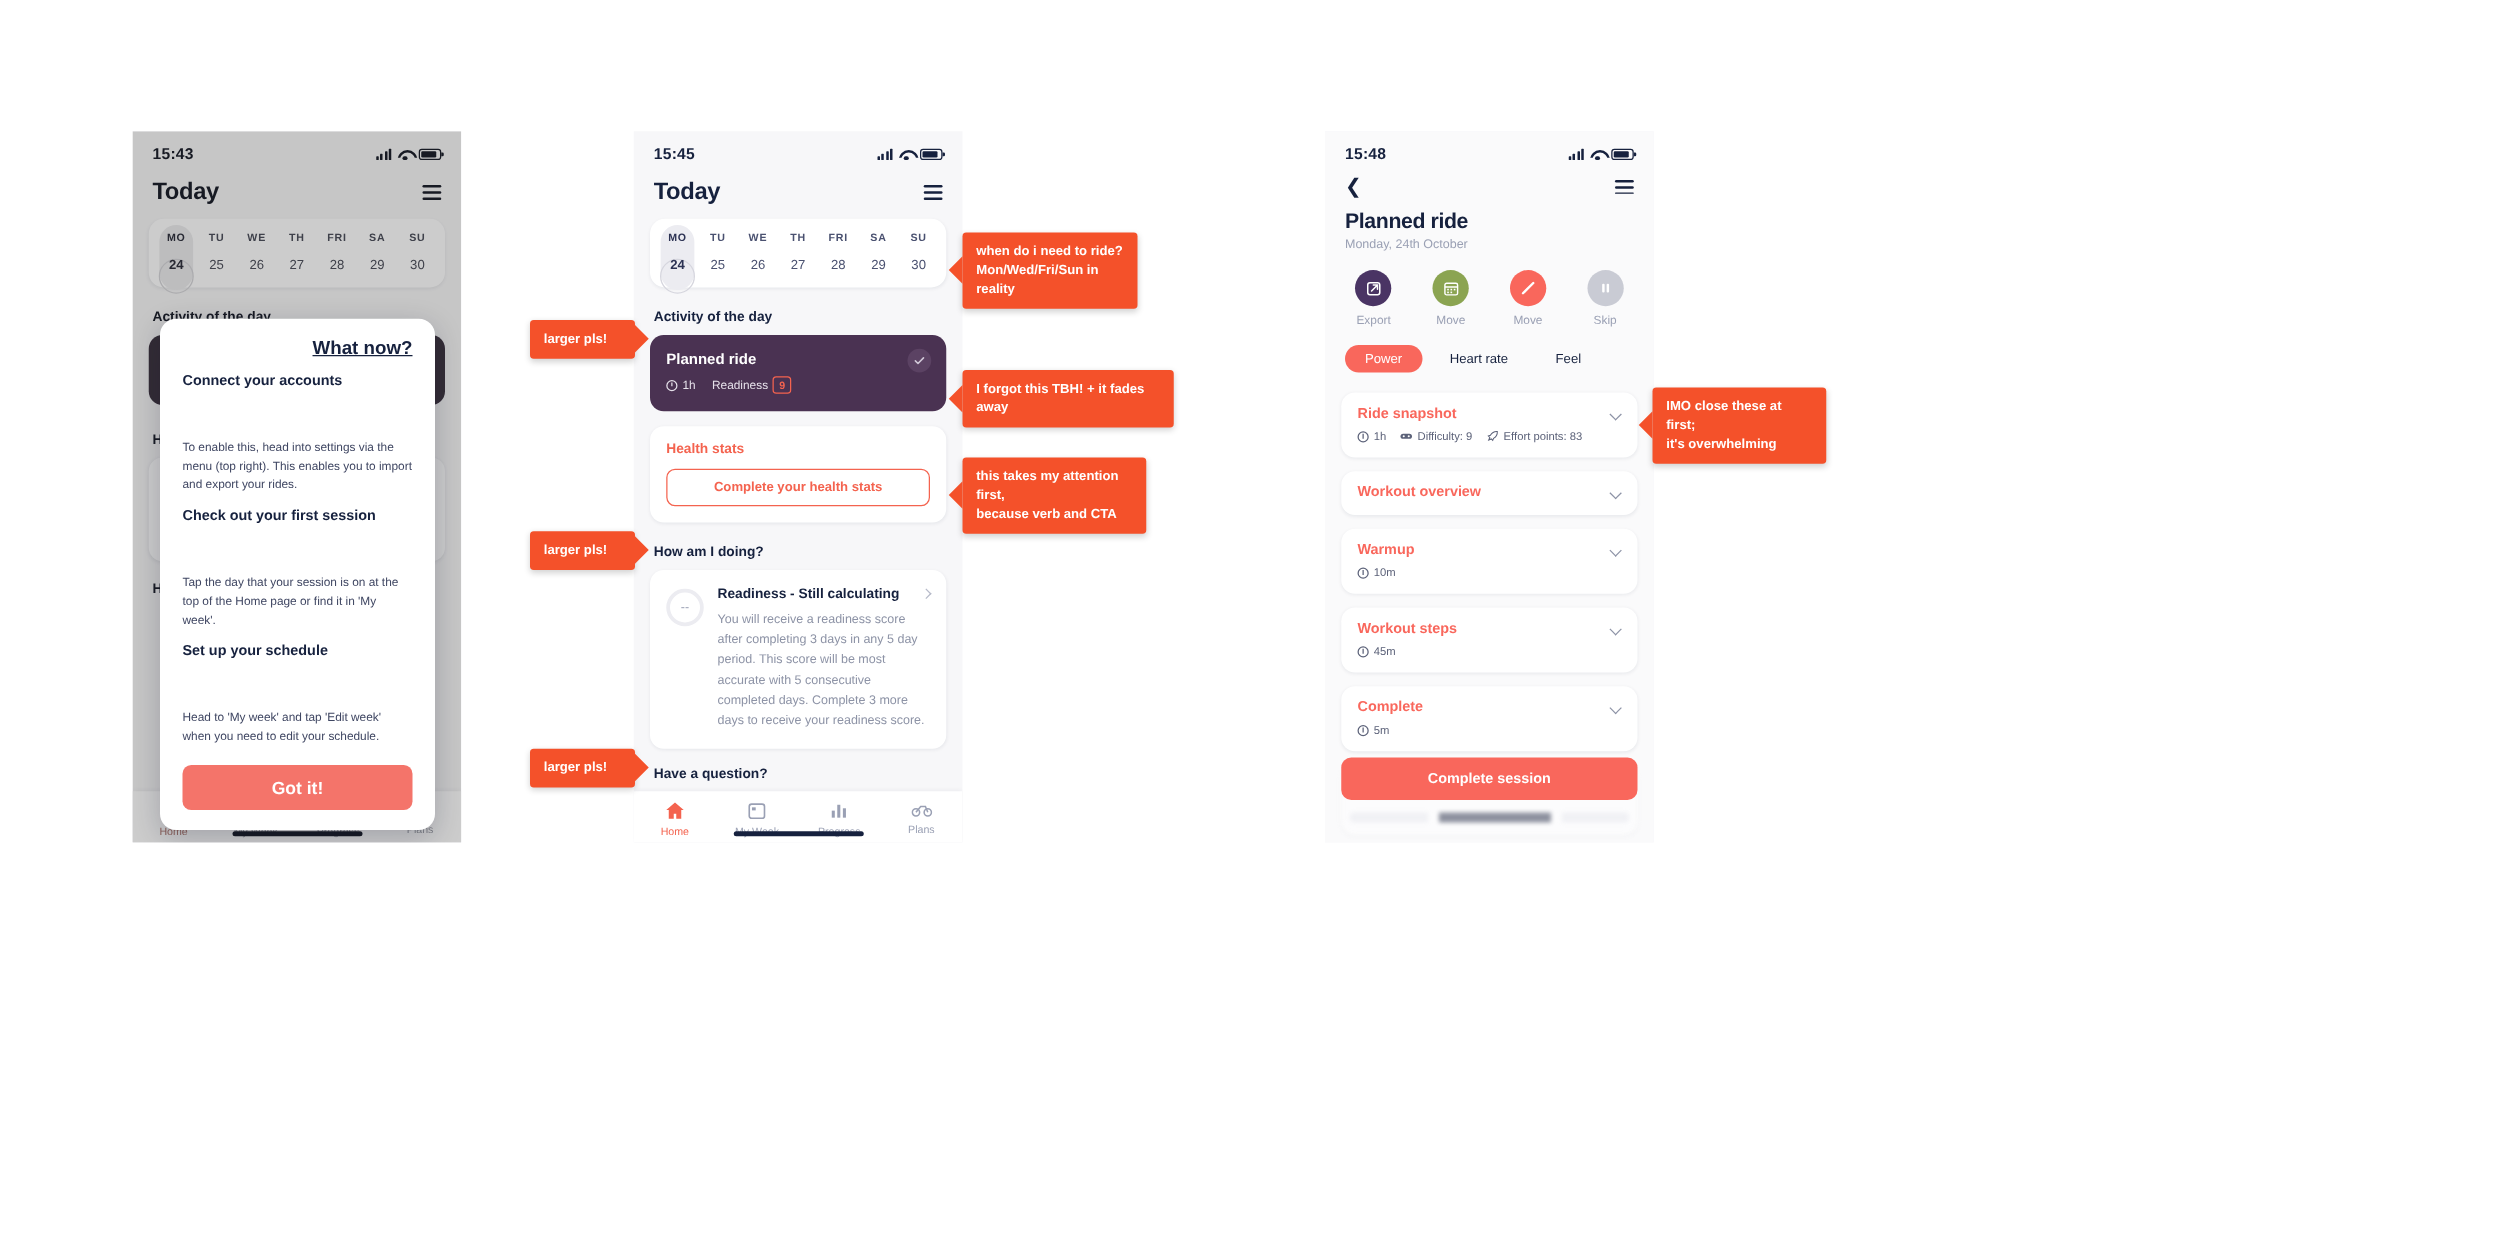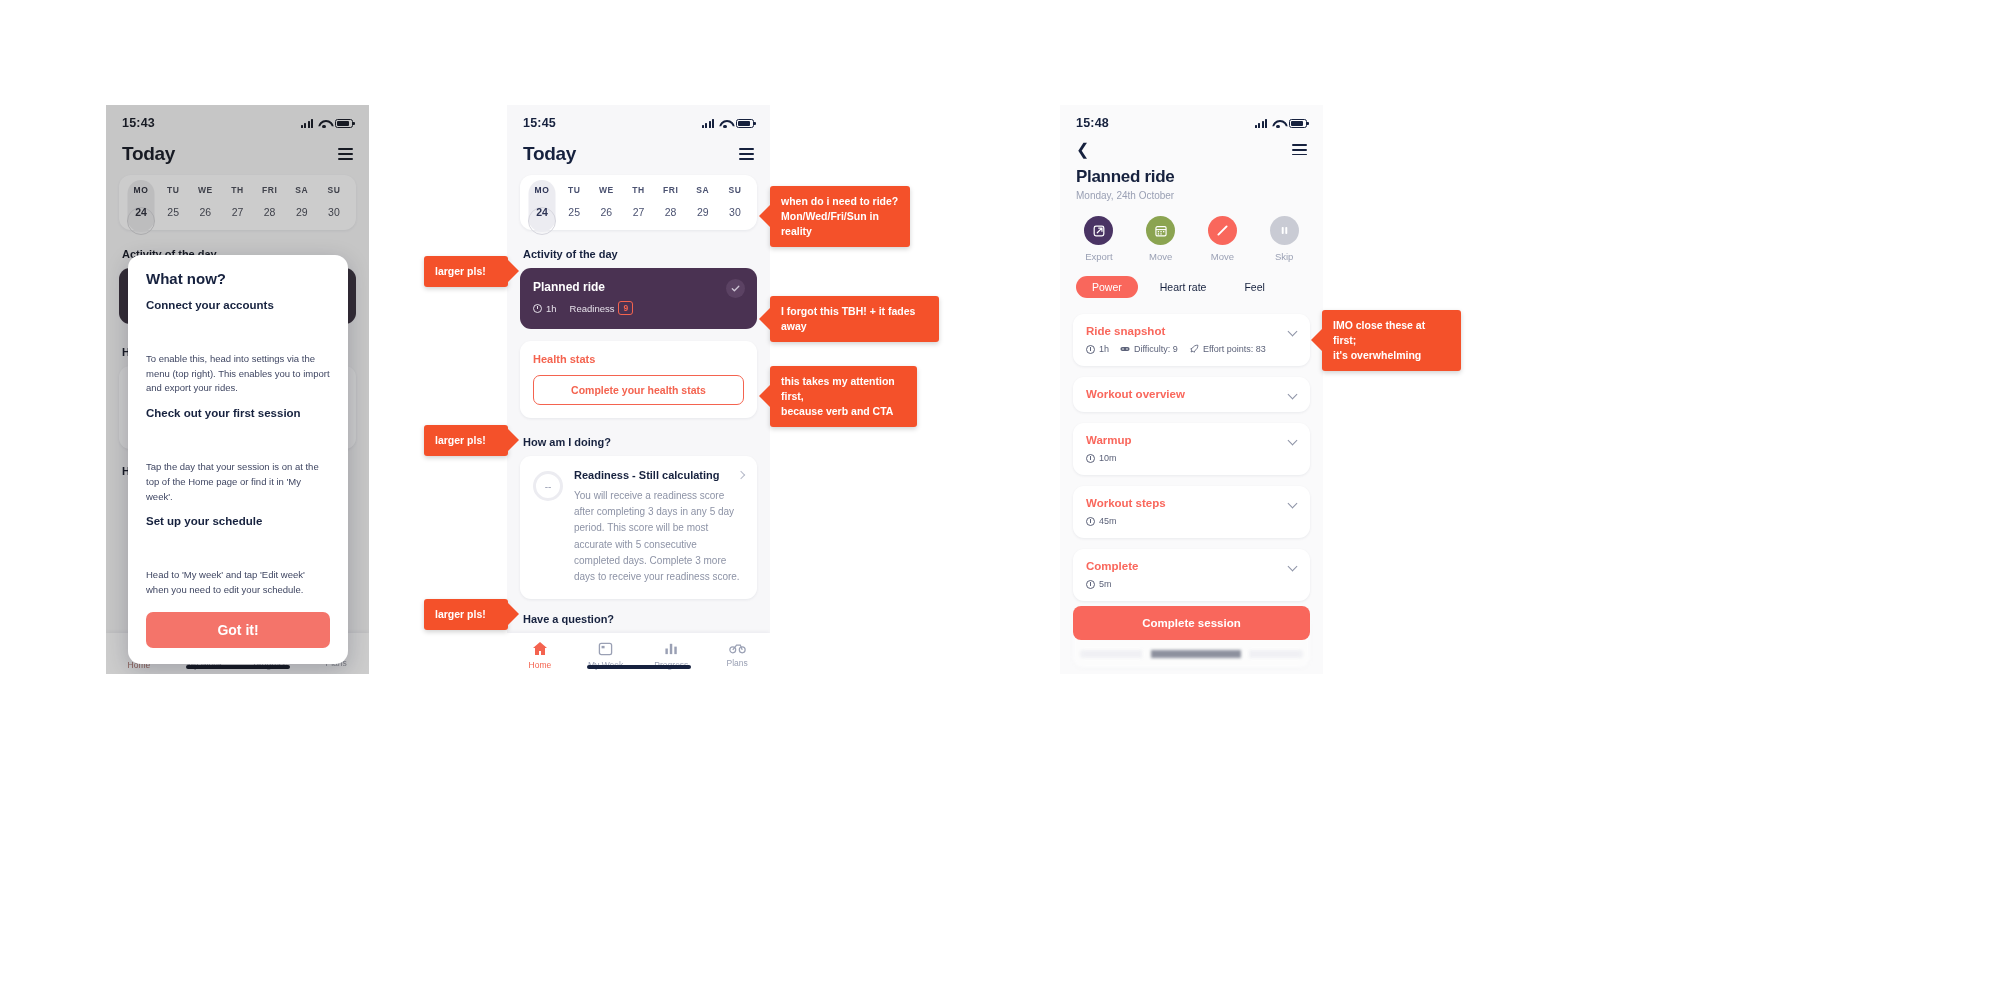--- a/index.html
+++ b/index.html
@@ -178,21 +178,21 @@
     width:104px; height:4px; border-radius:2px; background:#16213e;
   }
 
   
   .modal {
     position:absolute; left:22px; top:150px; width:220px;
     background:#fff; border-radius:13px; padding:15px 18px 16px 18px;
     box-shadow: 0 6px 22px rgba(15,20,45,.22);
     z-index: 30;
   }
-  .modal h2 { font-size:15px; font-weight:bold; color:#16213e; text-align:left; margin-bottom:12px; }
+  .modal h2 { font-size:15px; font-weight:bold; color:#16213e; text-align:right; margin-bottom:12px;text-decoration:underline; }
   .modal h3 { font-size:11.5px; font-weight:bold; color:#16213e; margin-bottom:5px; }
   .modal p { font-size:9.5px; line-height:1.55; color:#3f4662; margin-bottom:11px;margin-top:41px; }
   .modal p:last-of-type { margin-bottom:14px; }
   .modal .got-it {
     width:100%; background:#f4746a; color:#fff; border:none; border-radius:7px;
     font-size:14px; font-weight:bold; padding:10px 0; cursor:pointer;
     font-family:"Liberation Sans", sans-serif;
   }
 
   

